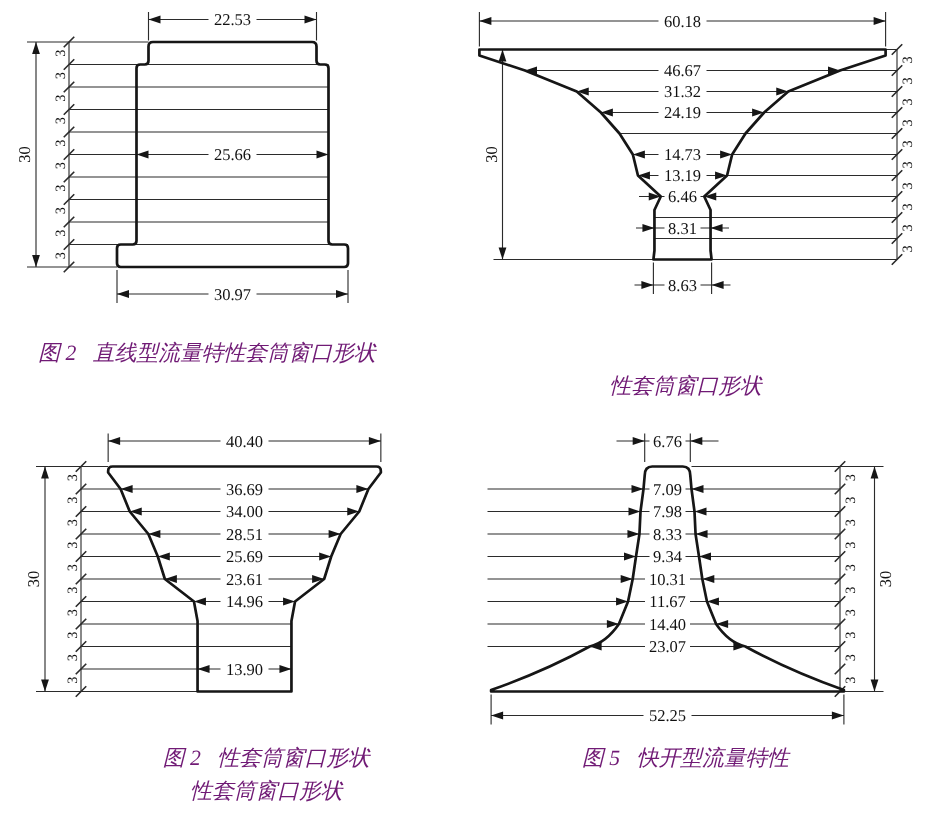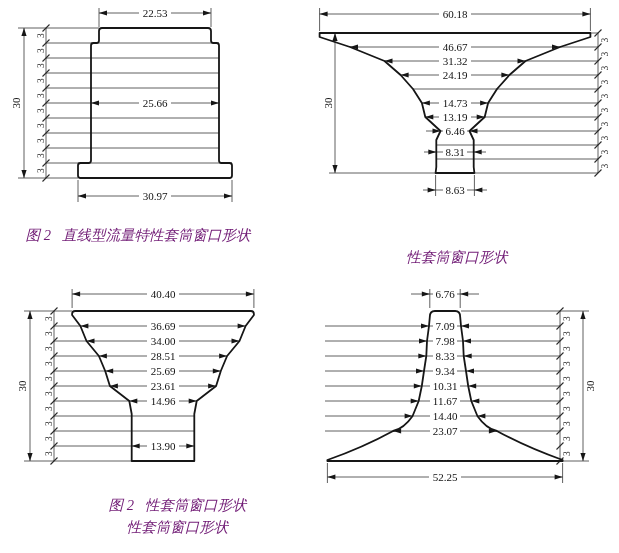--- a/index.html
+++ b/index.html
@@ -258,14 +258,17 @@
   </div>
   <div id="cap3b" class="cap">
     <span>性套筒窗口形状</span>
   </div>
   <div id="cap4a" class="cap">
     <span class="fig-num">图 2</span><span>性套筒窗口形状</span>
   </div>
   <div id="cap4b" class="cap">
     <span>性套筒窗口形状</span>
   </div>
+  <div id="cap5a" class="cap">
+    <span class="fig-num">图 5</span><span>快开型流量特性</span>
+  </div>
 
 </div>
 
 </body></html>

